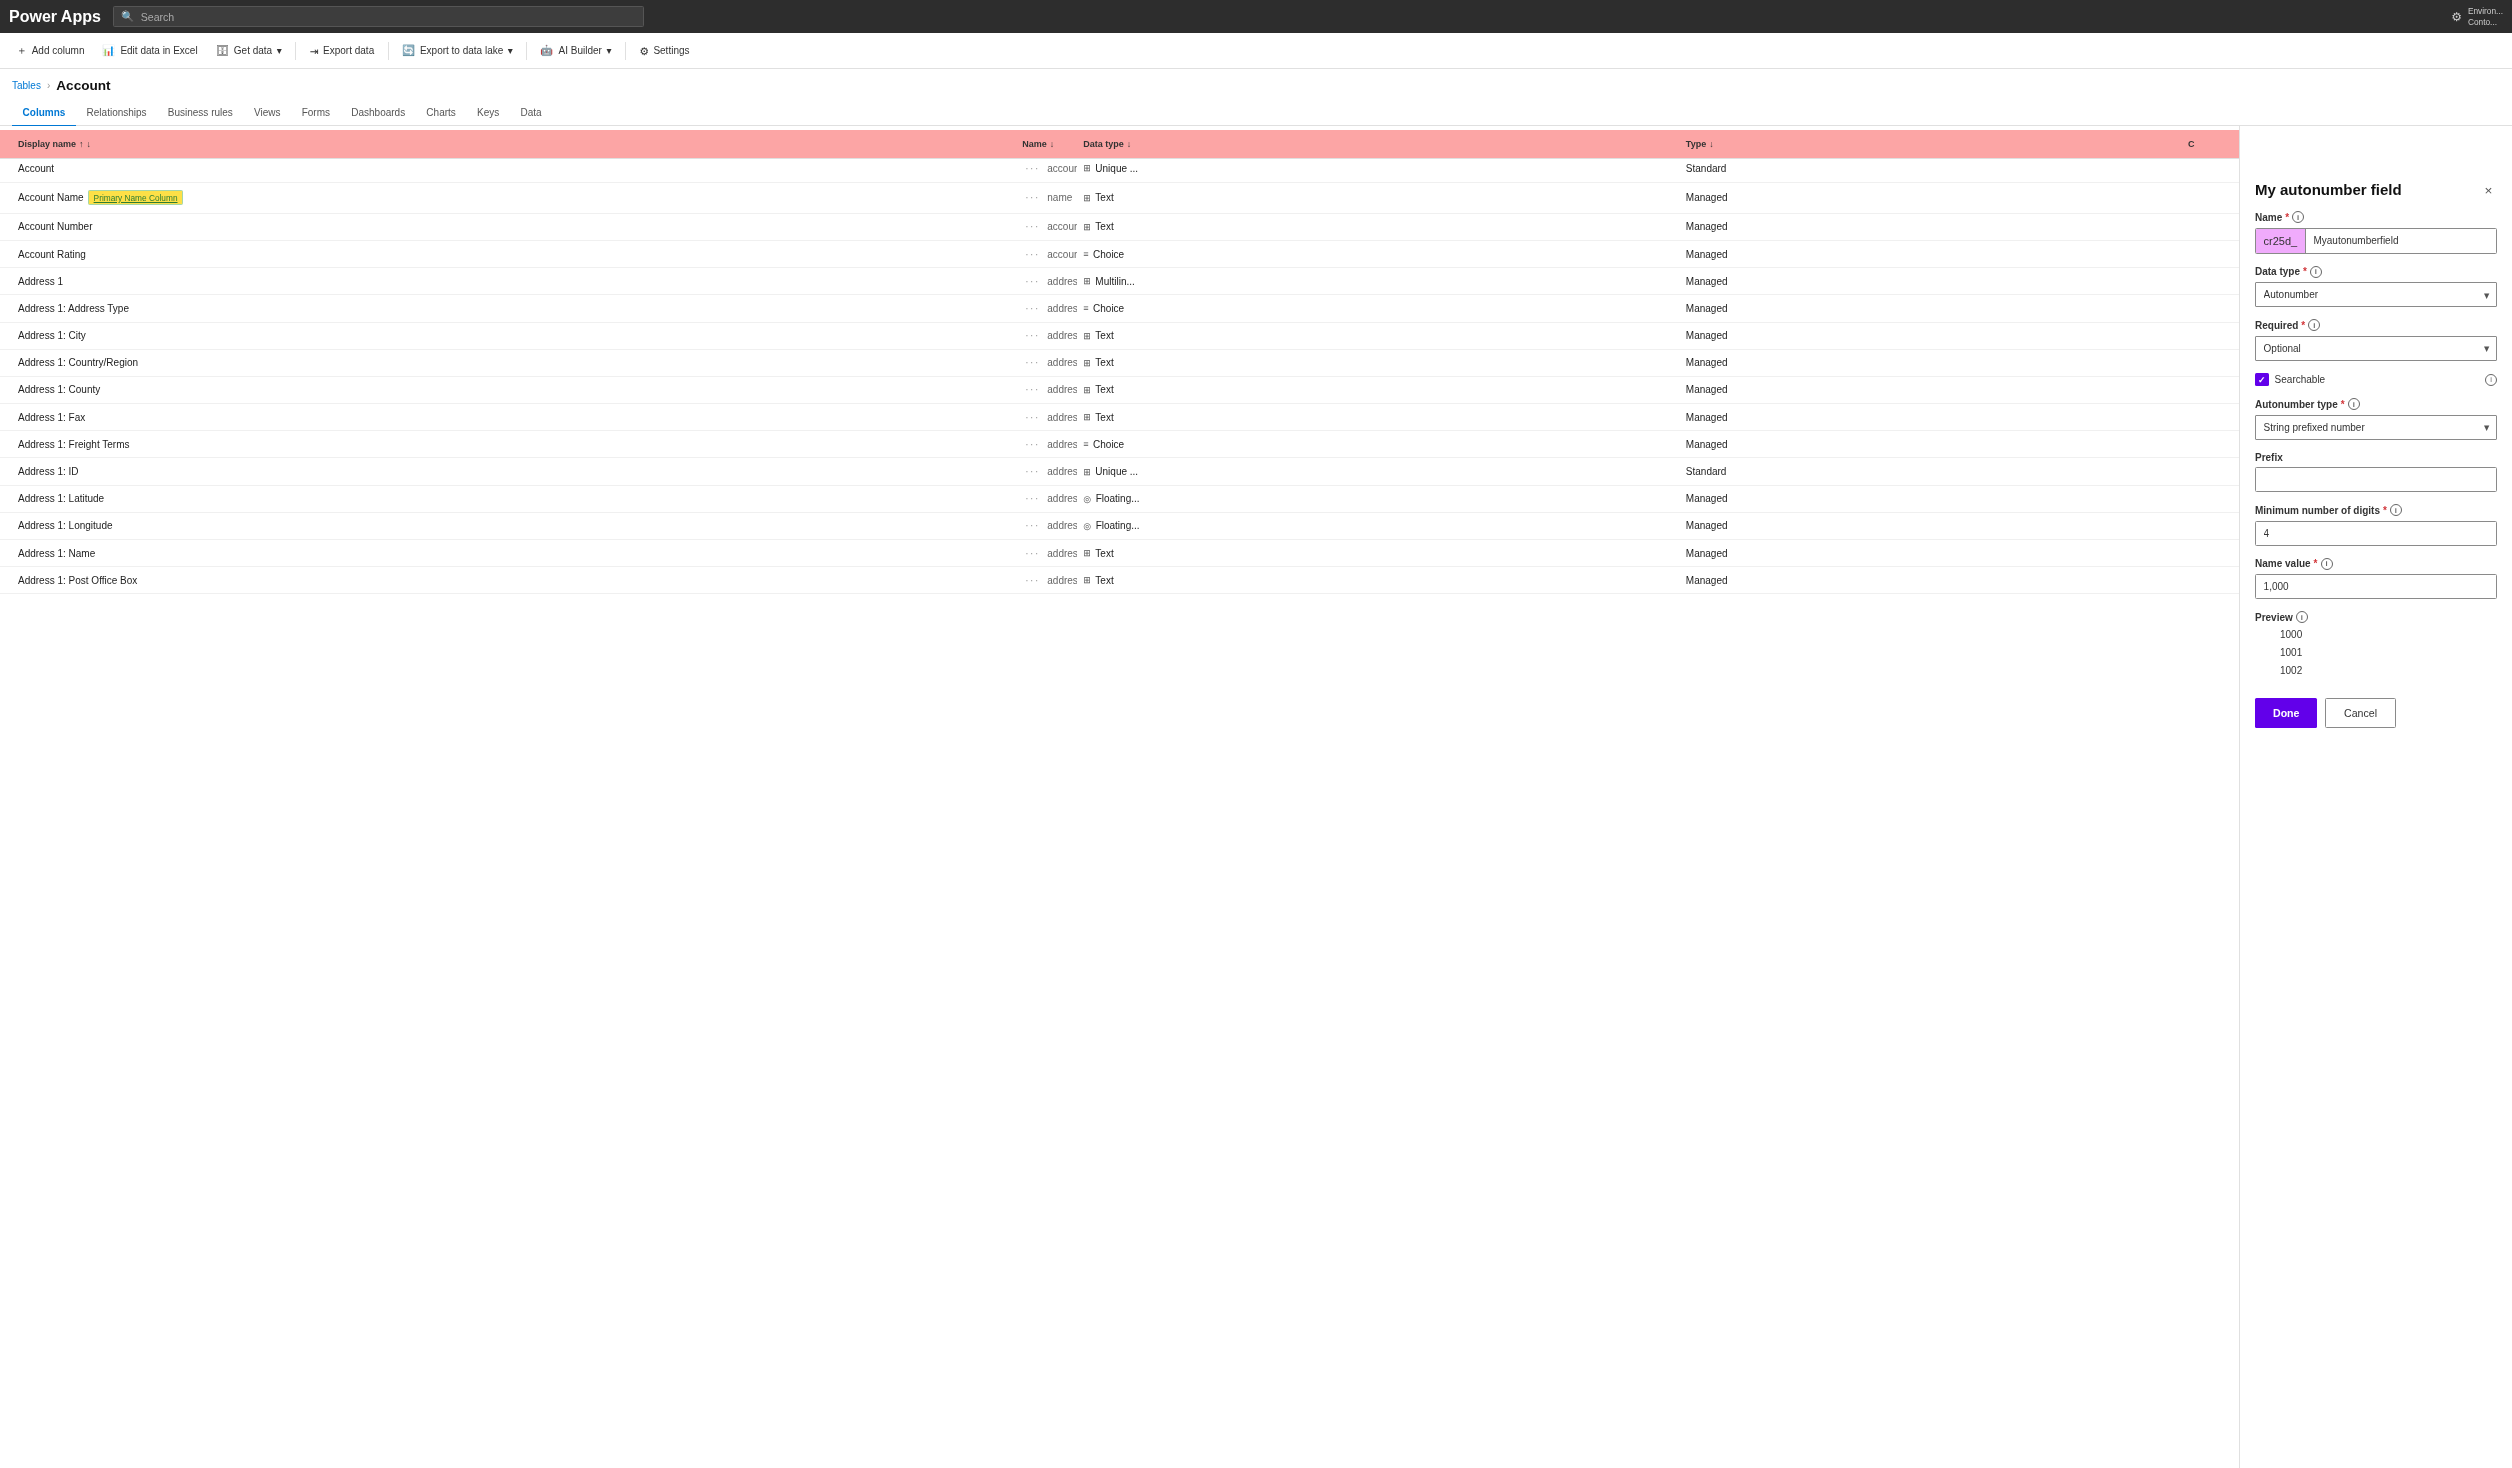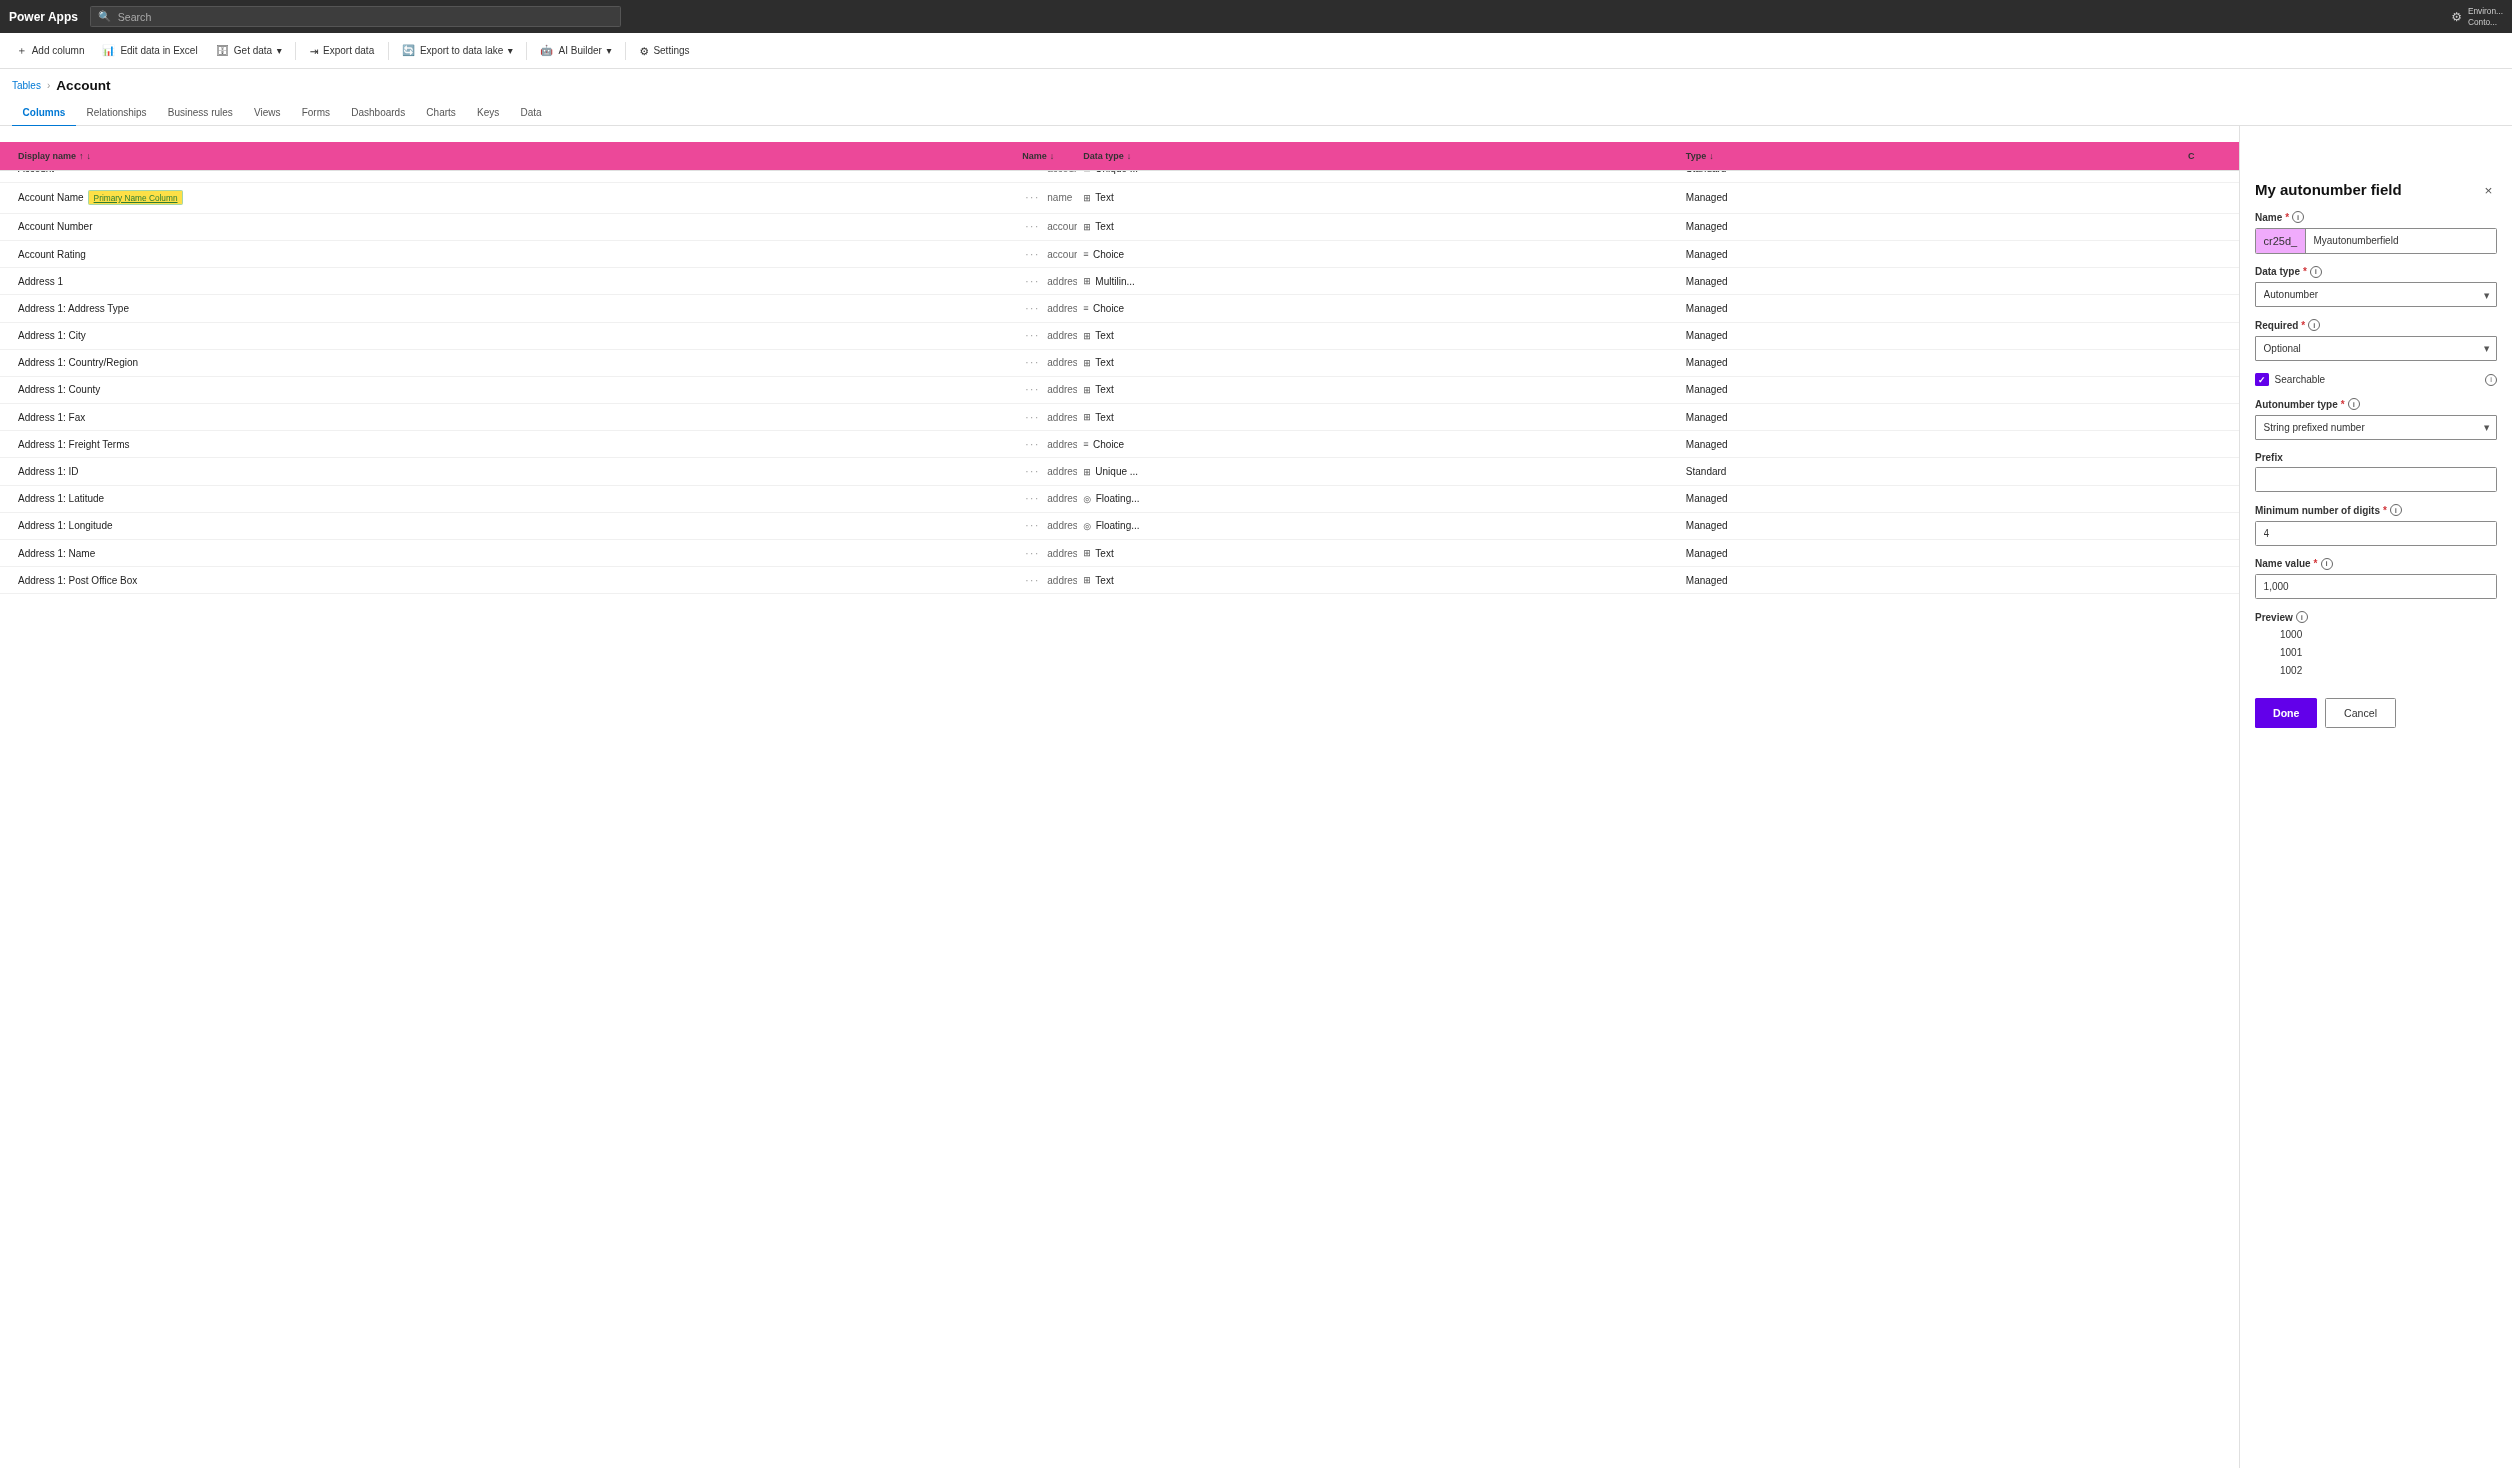--- a/index.html
+++ b/index.html
@@ -10,21 +10,21 @@
       background: #2d2d2d;
       color: white;
       height: 33px;
       display: flex;
       align-items: center;
       padding: 0 9px;
       gap: 12px;
       flex-shrink: 0;
     }
     .topbar-brand {
-      font-size: 12px;
+      font-size: 16px;
       font-weight: 600;
       color: white;
       white-space: nowrap;
     }
     .topbar-search {
       display: flex;
       align-items: center;
       background: #3d3d3d;
       border: 0.8px solid #555;
       border-radius: 1.5px;
@@ -121,25 +121,25 @@
 
     
     .table-area {
       flex: 1;
       overflow: auto;
       background: white;
     }
     .table-header {
       display: grid;
       grid-template-columns: 2fr 61px 1.2fr 1fr 45px;
-      background: #ec4899;
+      background: #fca5a5;
       border-bottom: 0.8px solid #e0e0e0;
       padding: 0 12px;
       position: sticky;
-      top: 16px;
+      top: 4px;
       z-index: 2;
     }
     .th {
       padding: 9px 6px;
       font-size: 9px;
       font-weight: 600;
       color: #333;
       display: flex;
       align-items: center;
       gap: 3px;

